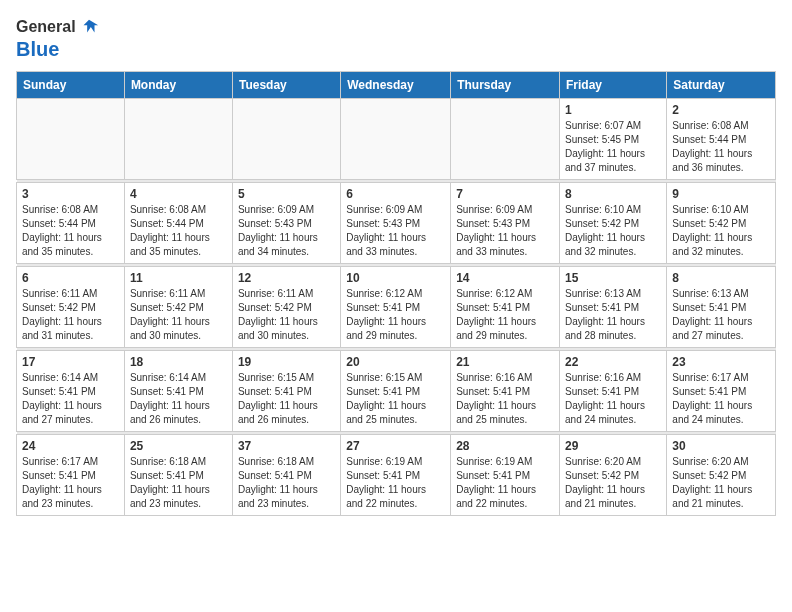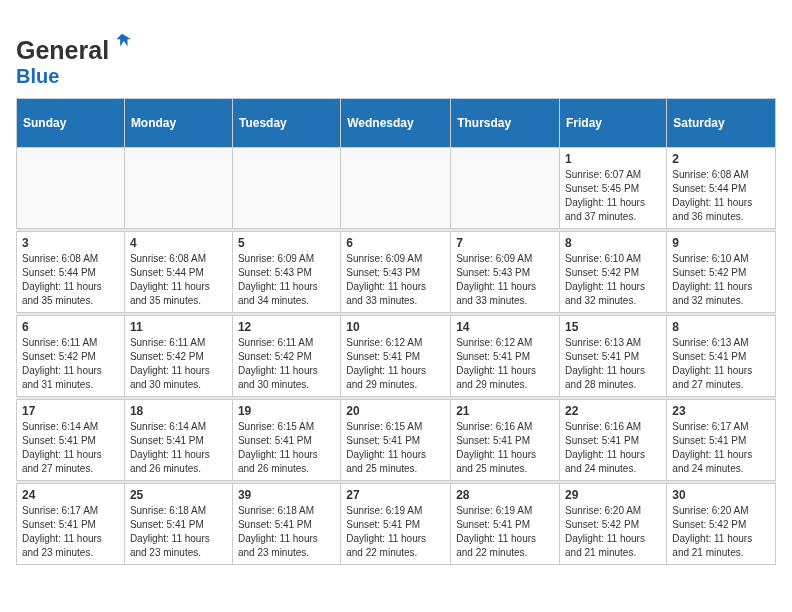--- a/index.html
+++ b/index.html
@@ -19,24 +19,23 @@
     .logo {
       display: flex;
       flex-direction: column;
       align-items: flex-start;
     }
     .logo-text {
       display: flex;
       align-items: center;
     }
     .logo-general {
-      font-size: 25px;
+      font-size: 16px;
       font-weight: bold;
       color: #333;
-      margin-top: 20px;
     }
     .logo-blue {
       font-size: 20px;
       font-weight: bold;
       color: #1a6bbf;
     }
     .logo-icon {
       width: 22px;
       height: 22px;
       margin-left: 2px;
@@ -56,21 +55,21 @@
     .calendar {
       width: 100%;
       border-collapse: collapse;
     }
     .calendar th {
       background-color: #2171b5;
       color: #fff;
       font-size: 12px;
       font-weight: bold;
       text-align: left;
-      padding: 17px 6px;
+      padding: 6px 6px;
       border: 1px solid #ccc;
     }
     .calendar td {
       border: 1px solid #ccc;
       vertical-align: top;
       padding: 4px 5px;
       width: 113px;
       min-height: 80px;
       font-size: 10.5px;
       color: #333;
@@ -293,21 +292,21 @@
 Sunset: 5:41 PM
 Daylight: 11 hours and 23 minutes.</div>
         </td>
         <td>
           <span class="day-num">25</span>
           <div class="day-info" style="white-space: pre-line;">Sunrise: 6:18 AM
 Sunset: 5:41 PM
 Daylight: 11 hours and 23 minutes.</div>
         </td>
         <td>
-          <span class="day-num">39</span>
+          <span class="day-num">37</span>
           <div class="day-info" style="white-space: pre-line;">Sunrise: 6:18 AM
 Sunset: 5:41 PM
 Daylight: 11 hours and 23 minutes.</div>
         </td>
         <td>
           <span class="day-num">27</span>
           <div class="day-info" style="white-space: pre-line;">Sunrise: 6:19 AM
 Sunset: 5:41 PM
 Daylight: 11 hours and 22 minutes.</div>
         </td>

